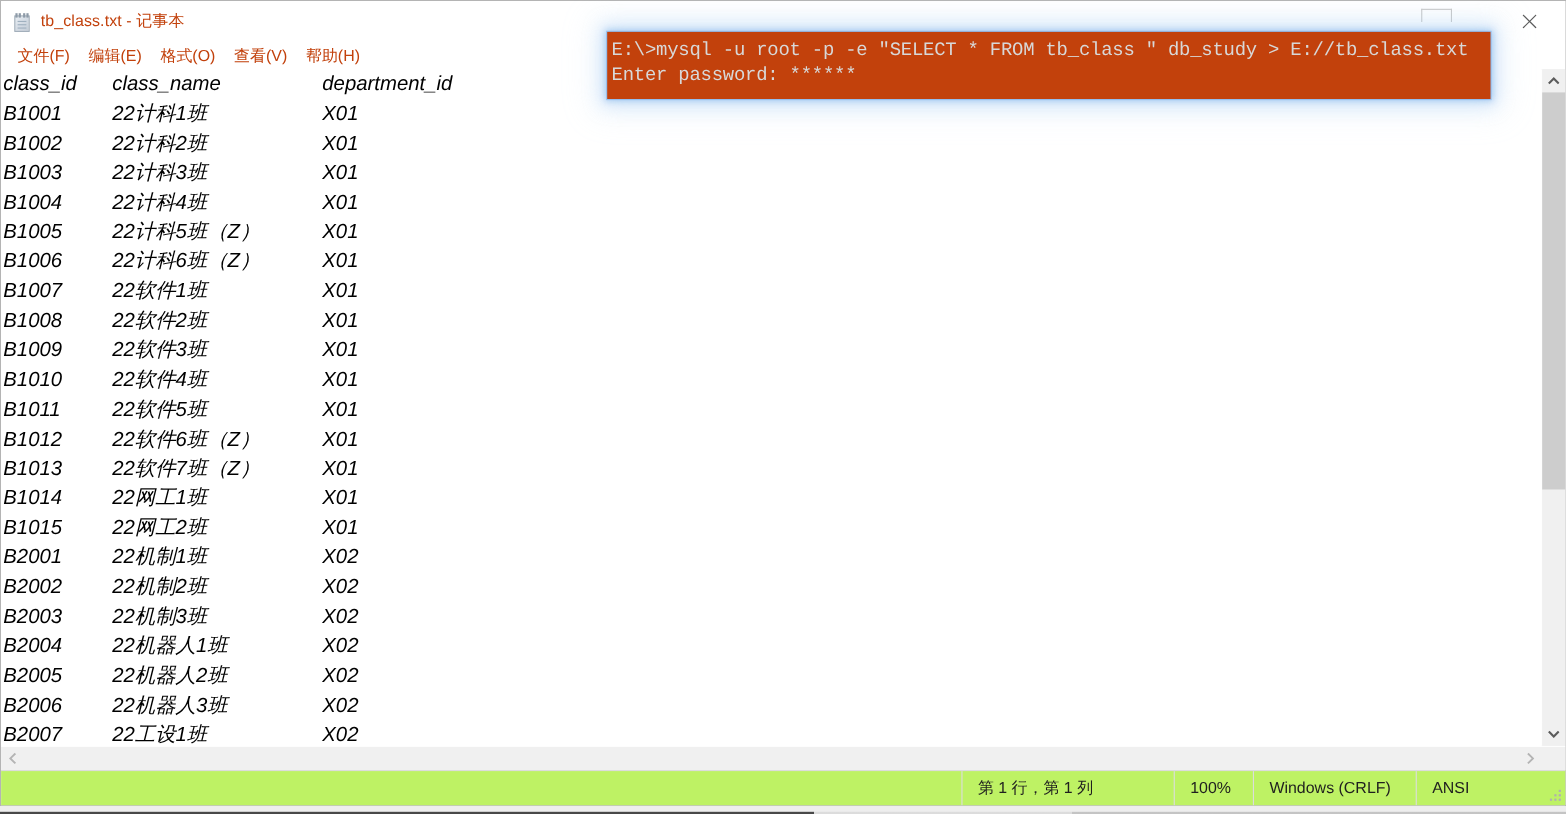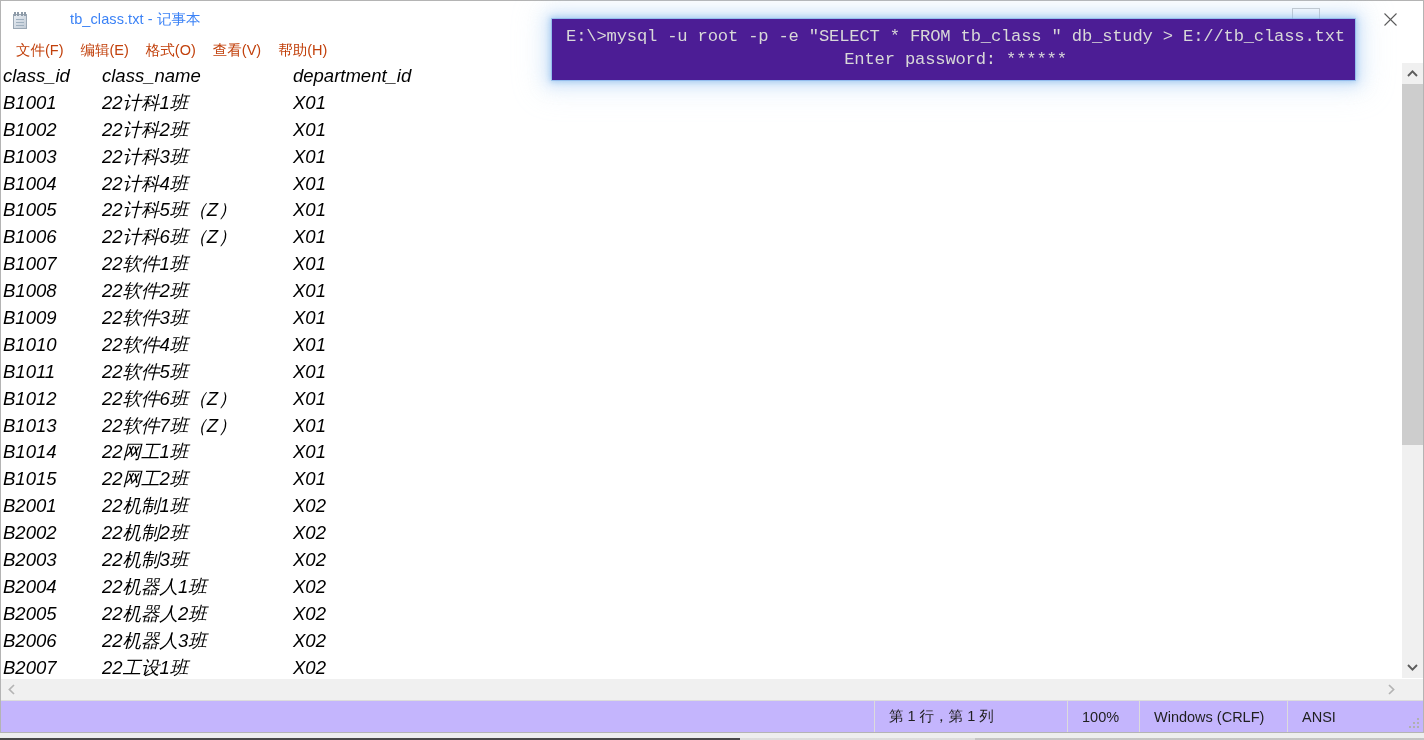--- a/index.html
+++ b/index.html
@@ -70,24 +70,23 @@
     display: flex;
     justify-content: space-between;
   }
   #app-icon .pad-rings i {
     width: 2px; height: 4px;
     background: #8e9ba8;
     display: block;
   }
   #window-title {
     font-size: 14.5px;
-    color: #3b82f6;
+    color: #c2410c;
     letter-spacing: 0.1px;
     white-space: nowrap;
-    margin-left: 33px;
   }
   #title-buttons {
     position: absolute;
     right: 0; top: 0;
     height: 37px;
     display: flex;
   }
   .title-btn {
     width: 46px; height: 37px;
     display: flex;
@@ -201,21 +200,21 @@
   #hsb-corner {
     width: 21px;
     flex: 0 0 21px;
     background: #f0f0f0;
   }
 
   
   #status-bar {
     flex: 0 0 31px;
     height: 31px;
-    background: #c4b5fd;
+    background: #bef264;
     border-top: 1px solid #dcdcdc;
     display: flex;
     align-items: center;
     justify-content: flex-end;
     position: relative;
   }
   .status-cell {
     height: 31px;
     display: flex;
     align-items: center;
@@ -238,33 +237,32 @@
   #grip i {
     position: absolute;
     width: 2px; height: 2px;
     background: #b0b0b0;
   }
 
   
   #console-window {
     position: absolute;
     left: 552px;
-    top: 19px;
+    top: 29px;
     width: 803px;
     height: 61px;
-    background: #4c1d95;
+    background: #c2410c;
     box-shadow:
       0 0 0 1px rgba(120,170,230,0.55),
       0 0 6px 2px rgba(120,175,235,0.55),
       0 0 16px 6px rgba(150,195,240,0.35),
       0 0 30px 12px rgba(190,220,245,0.22);
     overflow: hidden;
     padding: 6px 0 0 4px;
     box-sizing: border-box;
-    text-align: center;
   }
   .console-line {
     font-family: "Liberation Mono", "DejaVu Sans Mono", monospace;
     font-size: 17.2px;
     line-height: 23px;
     color: #d8d8d8;
     white-space: pre;
     letter-spacing: -0.2px;
   }
   

